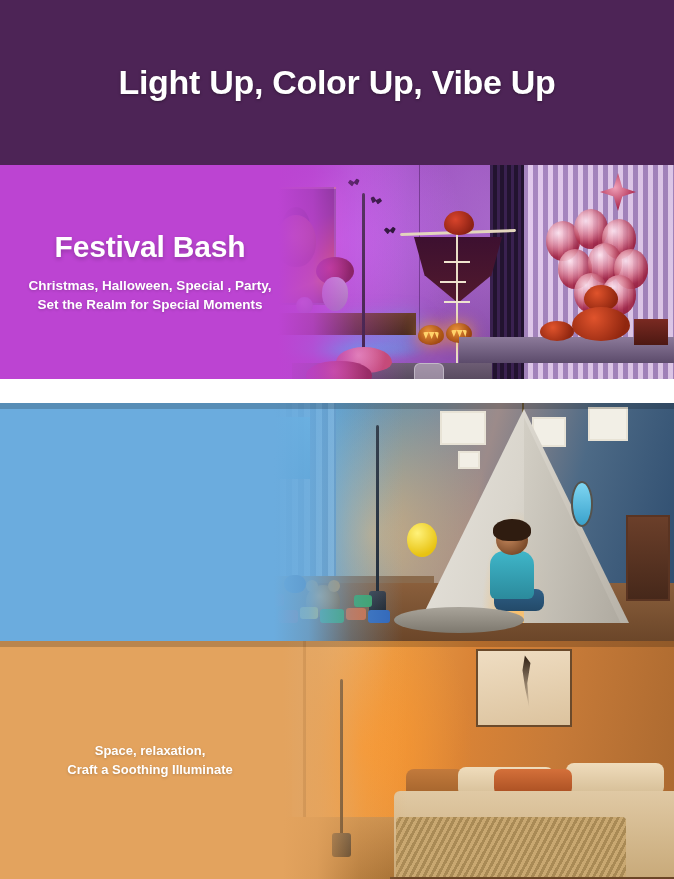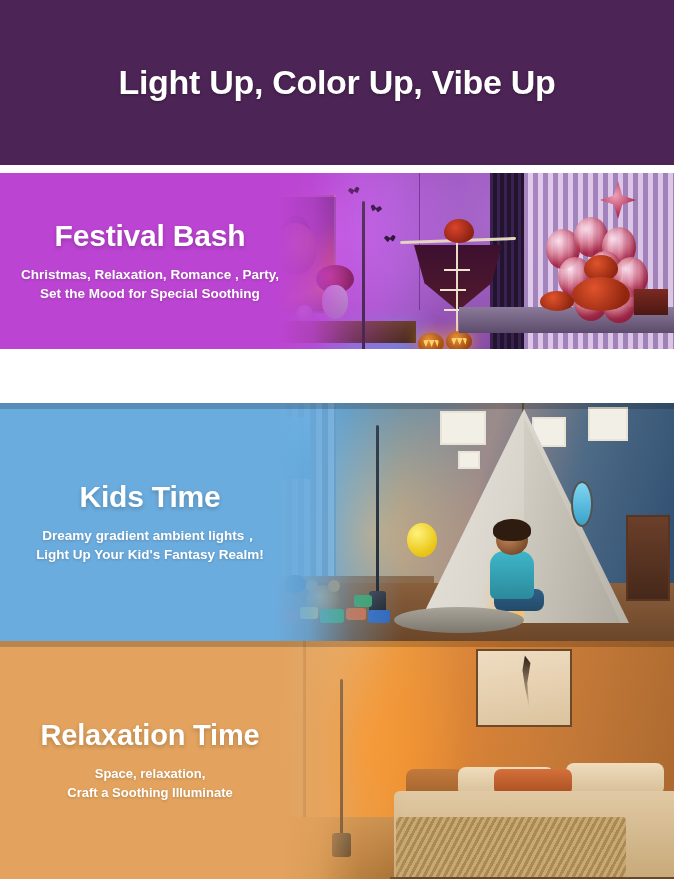--- a/index.html
+++ b/index.html
@@ -40,21 +40,21 @@
     letter-spacing:-0.2px;
     text-shadow:0 1px 2px rgba(0,0,0,.3);
     white-space:nowrap;
   }
 
   
   .panel{
     position:absolute; left:0; width:674px;
     overflow:hidden;
   }
-  #panel-festival{ top:173px; height:176px; background:#bc44d2; }
+  #panel-festival{ top:165px; height:214px; background:#bc44d2; }
   #panel-kids    { top:403px; height:238px; background:#6bacde; }
   #panel-relax   { top:641px; height:238px; background:#e3a35e; }
 
   .panel-text{
     position:absolute; left:0; top:0;
     width:300px; height:100%;
     display:flex; flex-direction:column;
     align-items:center; justify-content:center;
     z-index:6;
     pointer-events:none;
@@ -500,22 +500,22 @@
         <div class="s1-table"></div>
         <div class="s1-tablepink"></div>
         <div class="s1-bowl"></div>
         <div class="s1-jar"></div>
       </div>
       <div class="photo-fade"></div>
     </div>
 
     <div class="panel-text">
       <div class="panel-heading">Festival Bash</div>
-      <div class="panel-sub">Christmas, Relaxation, Romance , Party,</div>
-      <div class="panel-sub">Set the Mood for Special Soothing</div>
+      <div class="panel-sub">Christmas, Halloween, Special , Party,</div>
+      <div class="panel-sub">Set the Realm for Special Moments</div>
     </div>
   </div>
 
   <div class="panel" id="panel-kids">
     <div class="edge-fade-top"></div>
 
     <div class="photo">
       <div class="scene">
         <div class="s2-wall"></div>
         <div class="s2-curtain"></div>
@@ -558,25 +558,20 @@
           <span style="left:114px;bottom:0;   width:22px; height:13px; background:#2f64b8;"></span>
           <span style="left:12px;bottom:17px; width:18px; height:12px; background:#d43a2e;"></span>
           <span style="left:100px;bottom:16px;width:18px; height:12px; background:#37a158;"></span>
           <span style="left:6px; bottom:31px; width:16px; height:18px; border-radius:7px; background:#2a4f86;"></span>
           <span style="left:30px;bottom:30px; width:22px; height:18px; border-radius:9px; background:#1f3f76;"></span>
         </div>
       </div>
       <div class="photo-fade"></div>
     </div>
 
-    <div class="panel-text">
-      <div class="panel-heading">Kids Time</div>
-      <div class="panel-sub">Dreamy gradient ambient lights，</div>
-      <div class="panel-sub">Light Up Your Kid's Fantasy Realm!</div>
-    </div>
   </div>
 
   <div class="panel" id="panel-relax">
     <div class="edge-fade-top"></div>
 
     <div class="photo">
       <div class="scene">
         <div class="s3-wall"></div>
         <div class="s3-door">
           <div class="s3-door-glass"></div>
@@ -593,19 +588,18 @@
         <div class="s3-pillow" style="left:322px; top:122px; width:98px; height:32px;"></div>
         <div class="s3-pillow-accent"></div>
         <div class="s3-bed"></div>
         <div class="s3-throw"></div>
         <div class="s3-frame"></div>
       </div>
       <div class="photo-fade"></div>
     </div>
 
     <div class="panel-text">
-      <div class="panel-heading">Relaxation Time</div>
       <div class="panel-sub">Space, relaxation,</div>
       <div class="panel-sub">Craft a Soothing Illuminate</div>
     </div>
   </div>
 
 </div>
 
 </body></html>

